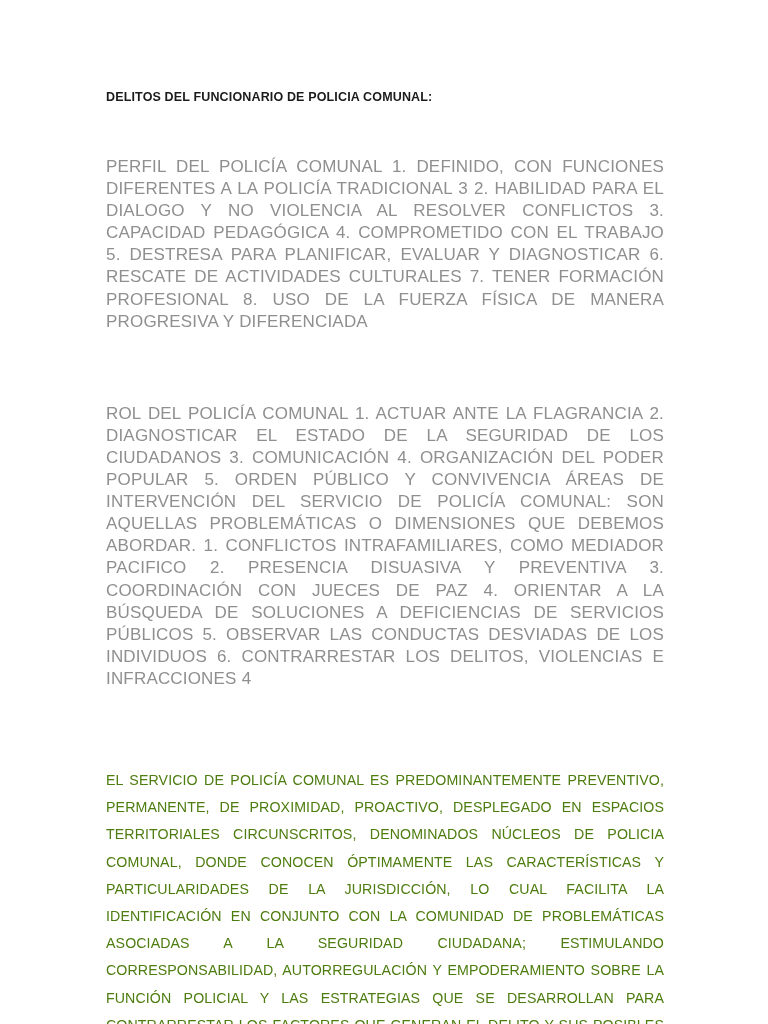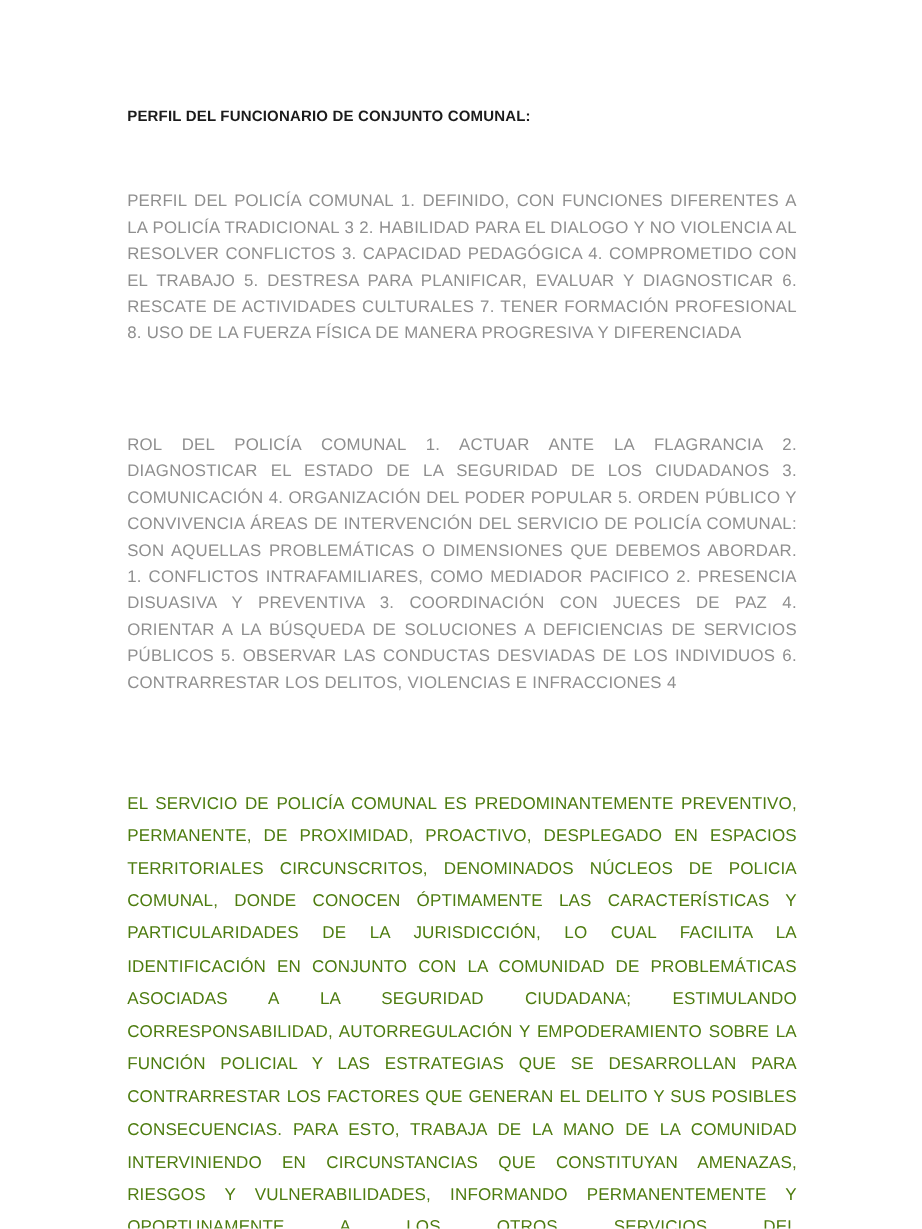--- a/index.html
+++ b/index.html
@@ -45,21 +45,21 @@
   .para {
     font-family: "Liberation Sans", sans-serif;
     color: #8f8f8f;
     text-align: justify;
     text-justify: inter-word;
     margin: 0;
   }
 
   
   .para--small {
-    font-size: 14px;
+    font-size: 17px;
     line-height: 22.1px;
     letter-spacing: 0.18px;
     word-spacing: 0.2px;
     margin-top: 48px;
   }
 
   
   .para--large {
     font-size: 14.2px;
     line-height: 27.2px;
@@ -78,21 +78,21 @@
   .spacer-1 { height: 22px; }
   .spacer-2 { height: 77px; }
 </style>
 </head>
 <body>
 
 <div class="page">
 
   <div class="doc-body">
 
-    <h1 class="doc-heading">PERFIL DEL FUNCIONARIO DE CONJUNTO COMUNAL:</h1>
+    <h1 class="doc-heading">DELITOS DEL FUNCIONARIO DE POLICIA COMUNAL:</h1>
 
     <p class="para para--small">PERFIL DEL POLICÍA COMUNAL 1. DEFINIDO, CON FUNCIONES DIFERENTES A LA POLICÍA TRADICIONAL 3 2. HABILIDAD PARA EL DIALOGO Y NO VIOLENCIA AL RESOLVER CONFLICTOS 3. CAPACIDAD PEDAGÓGICA 4. COMPROMETIDO CON EL TRABAJO 5. DESTRESA PARA PLANIFICAR, EVALUAR Y DIAGNOSTICAR 6. RESCATE DE ACTIVIDADES CULTURALES 7. TENER FORMACIÓN PROFESIONAL 8. USO DE LA FUERZA FÍSICA DE MANERA PROGRESIVA Y DIFERENCIADA</p>
 
     <div class="spacer-1"></div>
 
     <p class="para para--small">ROL DEL POLICÍA COMUNAL 1. ACTUAR ANTE LA FLAGRANCIA 2. DIAGNOSTICAR EL ESTADO DE LA SEGURIDAD DE LOS CIUDADANOS 3. COMUNICACIÓN 4. ORGANIZACIÓN DEL PODER POPULAR 5. ORDEN PÚBLICO Y CONVIVENCIA ÁREAS DE INTERVENCIÓN DEL SERVICIO DE POLICÍA COMUNAL: SON AQUELLAS PROBLEMÁTICAS O DIMENSIONES QUE DEBEMOS ABORDAR. 1. CONFLICTOS INTRAFAMILIARES, COMO MEDIADOR PACIFICO 2. PRESENCIA DISUASIVA Y PREVENTIVA 3. COORDINACIÓN CON JUECES DE PAZ 4. ORIENTAR A LA BÚSQUEDA DE SOLUCIONES A DEFICIENCIAS DE SERVICIOS PÚBLICOS 5. OBSERVAR LAS CONDUCTAS DESVIADAS DE LOS INDIVIDUOS 6. CONTRARRESTAR LOS DELITOS, VIOLENCIAS E INFRACCIONES 4</p>
 
     <div class="spacer-2"></div>
 
     <p class="para para--large para--justify-last">EL SERVICIO DE POLICÍA COMUNAL ES PREDOMINANTEMENTE PREVENTIVO, PERMANENTE, DE PROXIMIDAD, PROACTIVO, DESPLEGADO EN ESPACIOS TERRITORIALES CIRCUNSCRITOS, DENOMINADOS NÚCLEOS DE POLICIA COMUNAL, DONDE CONOCEN ÓPTIMAMENTE LAS CARACTERÍSTICAS Y PARTICULARIDADES DE LA JURISDICCIÓN, LO CUAL FACILITA LA IDENTIFICACIÓN EN CONJUNTO CON LA COMUNIDAD DE PROBLEMÁTICAS ASOCIADAS A LA SEGURIDAD CIUDADANA; ESTIMULANDO CORRESPONSABILIDAD, AUTORREGULACIÓN Y EMPODERAMIENTO SOBRE LA FUNCIÓN POLICIAL Y LAS ESTRATEGIAS QUE SE DESARROLLAN PARA CONTRARRESTAR LOS FACTORES QUE GENERAN EL DELITO Y SUS POSIBLES CONSECUENCIAS. PARA ESTO, TRABAJA DE LA MANO DE LA COMUNIDAD INTERVINIENDO EN CIRCUNSTANCIAS QUE CONSTITUYAN AMENAZAS, RIESGOS Y VULNERABILIDADES, INFORMANDO PERMANENTEMENTE Y OPORTUNAMENTE A LOS OTROS SERVICIOS DEL</p>

